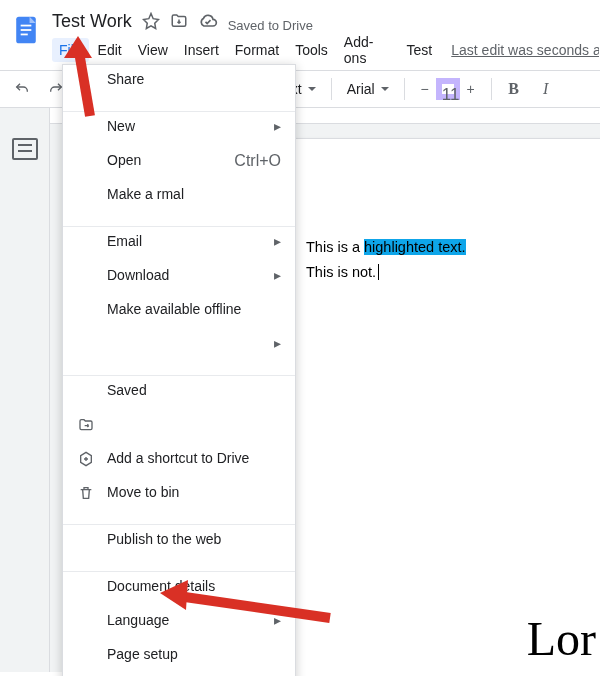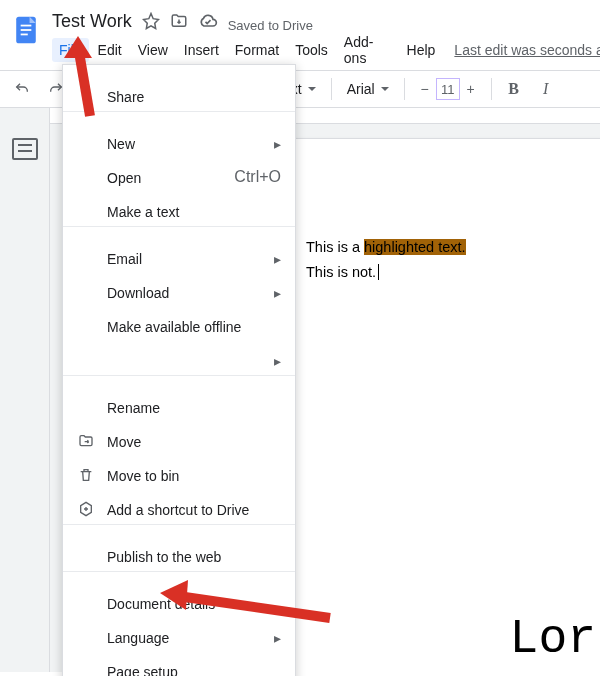--- a/index.html
+++ b/index.html
@@ -105,21 +105,21 @@
   }
   .caret {
     border: 4px solid transparent;
     border-top-color: #5f6368;
     margin-top: 4px;
   }
   .fontsize {
     display:flex; align-items:center;
   }
   .fs-btn { width:22px; height:22px; display:flex;align-items:center;justify-content:center; cursor:pointer;}
-  .fs-val { width:24px; text-align:center; border:1px solid #c4b5fd; height:22px; line-height:22px; font-size:13px;}
+  .fs-val { width:24px; text-align:center; border:6px solid #c4b5fd; height:22px; line-height:22px; font-size:17px;}
   .format-btn { width:26px; height:26px; display:flex;align-items:center;justify-content:center; cursor:pointer; font-family: Georgia, serif; font-size:16px;}
 
   .workspace {
     display:flex;
     height: calc(100% - 112px);
     position: relative;
   }
   .left-rail {
     width: 50px;
     background: #f1f3f4;
@@ -157,49 +157,49 @@
     left: 195px; top: 30px;
     width: 600px; height: 800px;
     background:#fff;
     border: 1px solid #dadce0;
     box-shadow: 0 1px 3px rgba(0,0,0,0.08);
     padding: 96px 60px;
     font-size: 14.5px;
     color:#000;
     line-height:1.7;
   }
-  .hl { background: #a16207; }
+  .hl { background: #0ea5e9; }
   .cursor { border-left:1px solid #000; margin-left:2px;}
   .lor {
     position:absolute;
     right: 4px;
     bottom: 6px;
     font-size: 48px;
     font-weight: 400;
-    font-family: Liberation Mono, monospace;
+    font-family: Liberation Serif, serif;
     color:#000;
   }
 
   
   .dropdown {
     position:absolute;
     left: 62px;
     top: 64px;
     width: 234px;
     background:#fff;
     border:1px solid #dadce0;
     box-shadow: 0 2px 10px rgba(0,0,0,.2);
     z-index: 100;
     padding: 6px 0;
     font-size: 14px;
     color:#202124;
   }
   .dd-row {
     display:flex;
-    align-items:flex-end;
+    align-items:flex-start;
     height: 34px;
     padding: 0 14px 0 14px;
     cursor:pointer;
     gap: 12px;
   }
   .dd-icon { width:18px; height:18px; color:#5f6368; display:flex;align-items:center;justify-content:center; flex-shrink:0;}
   .dd-spacer { width:18px; flex-shrink:0;}
   .dd-label { flex:1; }
   .dd-hint { color:#5f6368; font-size:16px; margin-left:auto;}
   .dd-sub { margin-left:auto; color:#5f6368; }
@@ -244,21 +244,21 @@
       <span class="saved">Saved to Drive</span>
     </div>
     <div class="menubar">
       <span class="menu-item active">File</span>
       <span class="menu-item">Edit</span>
       <span class="menu-item">View</span>
       <span class="menu-item">Insert</span>
       <span class="menu-item">Format</span>
       <span class="menu-item">Tools</span>
       <span class="menu-item">Add-ons</span>
-      <span class="menu-item">Help</span>
+      <span class="menu-item">Test</span>
       <span class="last-edit">Last edit was seconds age</span>
     </div>
   </div>
 </div>
 
 <div class="toolbar">
   <div class="tool-btn">
       <svg width="16" height="16" viewBox="0 0 24 24" fill="none" stroke="#5f6368" stroke-width="2">
         <path d="M9 14L4 9l5-5"></path>
         <path d="M4 9h10a6 6 0 0 1 6 6v1"></path>
@@ -320,21 +320,21 @@
       <span class="dd-label">New</span>
     <span class="dd-sub">▸</span>
   </div>
   <div class="dd-row">
     <span class="dd-spacer"></span>
       <span class="dd-label">Open</span>
     <span class="dd-hint">Ctrl+O</span>
   </div>
   <div class="dd-row">
     <span class="dd-spacer"></span>
-      <span class="dd-label">Make a text</span>
+      <span class="dd-label">Make a rmal</span>
   </div>
   <div class="dd-sep"></div>
   <div class="dd-row">
     <span class="dd-spacer"></span>
       <span class="dd-label">Email</span>
     <span class="dd-sub">▸</span>
   </div>
   <div class="dd-row">
     <span class="dd-spacer"></span>
       <span class="dd-label">Download</span>
@@ -344,47 +344,46 @@
     <span class="dd-spacer"></span>
       <span class="dd-label">Make available offline</span>
   </div>
   <div class="dd-row">
     <span class="dd-spacer"></span>
     <span class="dd-sub">▸</span>
   </div>
   <div class="dd-sep"></div>
   <div class="dd-row">
     <span class="dd-spacer"></span>
-      <span class="dd-label">Rename</span>
+      <span class="dd-label">Saved</span>
   </div>
   <div class="dd-row">
     <span class="dd-icon">
         <svg width="16" height="16" viewBox="0 0 24 24" fill="none" stroke="#5f6368" stroke-width="2">
           <path d="M3 6a2 2 0 0 1 2-2h4l2 2h8a2 2 0 0 1 2 2v9a2 2 0 0 1-2 2H5a2 2 0 0 1-2-2V6z"></path>
           <path d="M10 13h6m0 0l-2-2m2 2l-2 2"></path>
         </svg>
       </span>
-    <span class="dd-label">Move</span>
-  </div>
-  <div class="dd-row">
-    <span class="dd-icon">
-        <svg width="16" height="16" viewBox="0 0 24 24" fill="none" stroke="#5f6368" stroke-width="2">
-          <path d="M4 7h16M9 7V4h6v3m-8 0l1 13h8l1-13"></path>
-        </svg>
-      </span>
-    <span class="dd-label">Move to bin</span>
   </div>
   <div class="dd-row">
     <span class="dd-icon">
         <svg width="16" height="16" viewBox="0 0 24 24" fill="none" stroke="#5f6368" stroke-width="2">
           <polygon points="12 2 4 7 4 17 12 22 20 17 20 7"></polygon>
           <path d="M12 9v6m-3-3h6"></path>
         </svg>
       </span>
     <span class="dd-label">Add a shortcut to Drive</span>
+  </div>
+  <div class="dd-row">
+    <span class="dd-icon">
+        <svg width="16" height="16" viewBox="0 0 24 24" fill="none" stroke="#5f6368" stroke-width="2">
+          <path d="M4 7h16M9 7V4h6v3m-8 0l1 13h8l1-13"></path>
+        </svg>
+      </span>
+    <span class="dd-label">Move to bin</span>
   </div>
   <div class="dd-sep"></div>
   <div class="dd-row">
     <span class="dd-spacer"></span>
       <span class="dd-label">Publish to the web</span>
   </div>
   <div class="dd-sep"></div>
   <div class="dd-row">
     <span class="dd-spacer"></span>
       <span class="dd-label">Document details</span>

